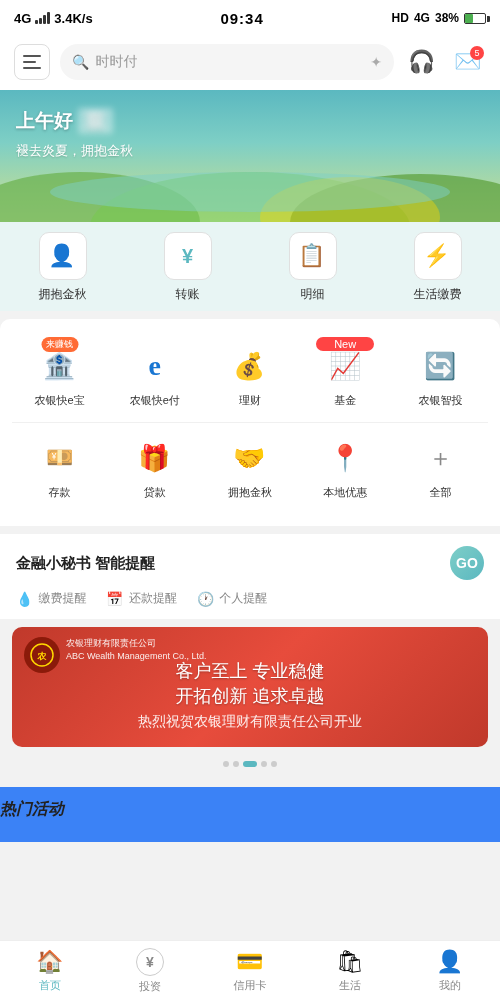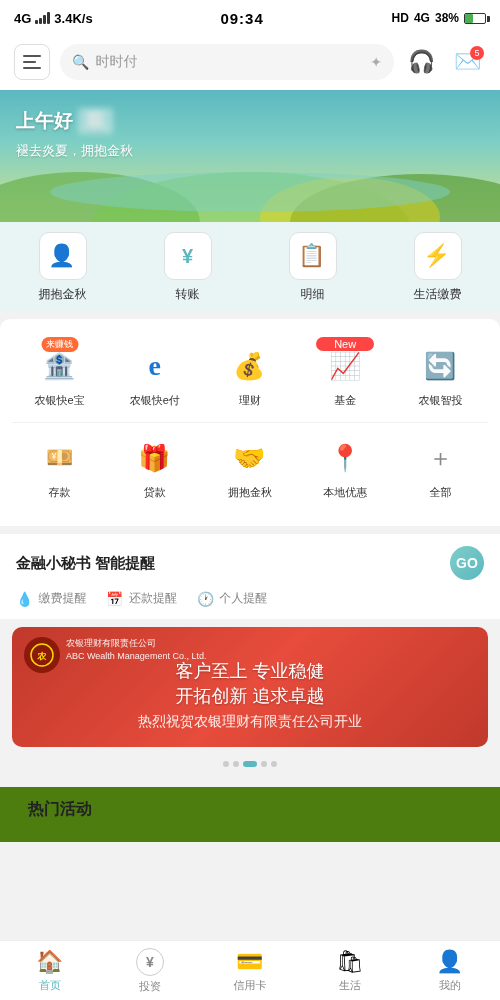--- a/index.html
+++ b/index.html
@@ -257,23 +257,24 @@
       display: flex; justify-content: center; gap: 4px;
       padding: 6px 0 8px;
     }
     .carousel-dot {
       width: 6px; height: 6px; border-radius: 50%; background: #ccc;
     }
     .carousel-dot.active { background: #5bb8c0; width: 14px; border-radius: 3px; }
 
     
     .hot-activities {
-      background: #4d7c0f;
+      background: #3b82f6;
       margin-top: 8px;
-      padding: 12px 28px;
+      padding: 12px 0;
+      font-style: italic;
     }
     .section-title { font-size: 16px; font-weight: 700; color: #222; margin-bottom: 10px; }
 
     
     .bottom-nav {
       position: fixed;
       bottom: 0; left: 0; width: 500px;
       height: 60px;
       background: #fff;
       border-top: 1px solid #eee;

